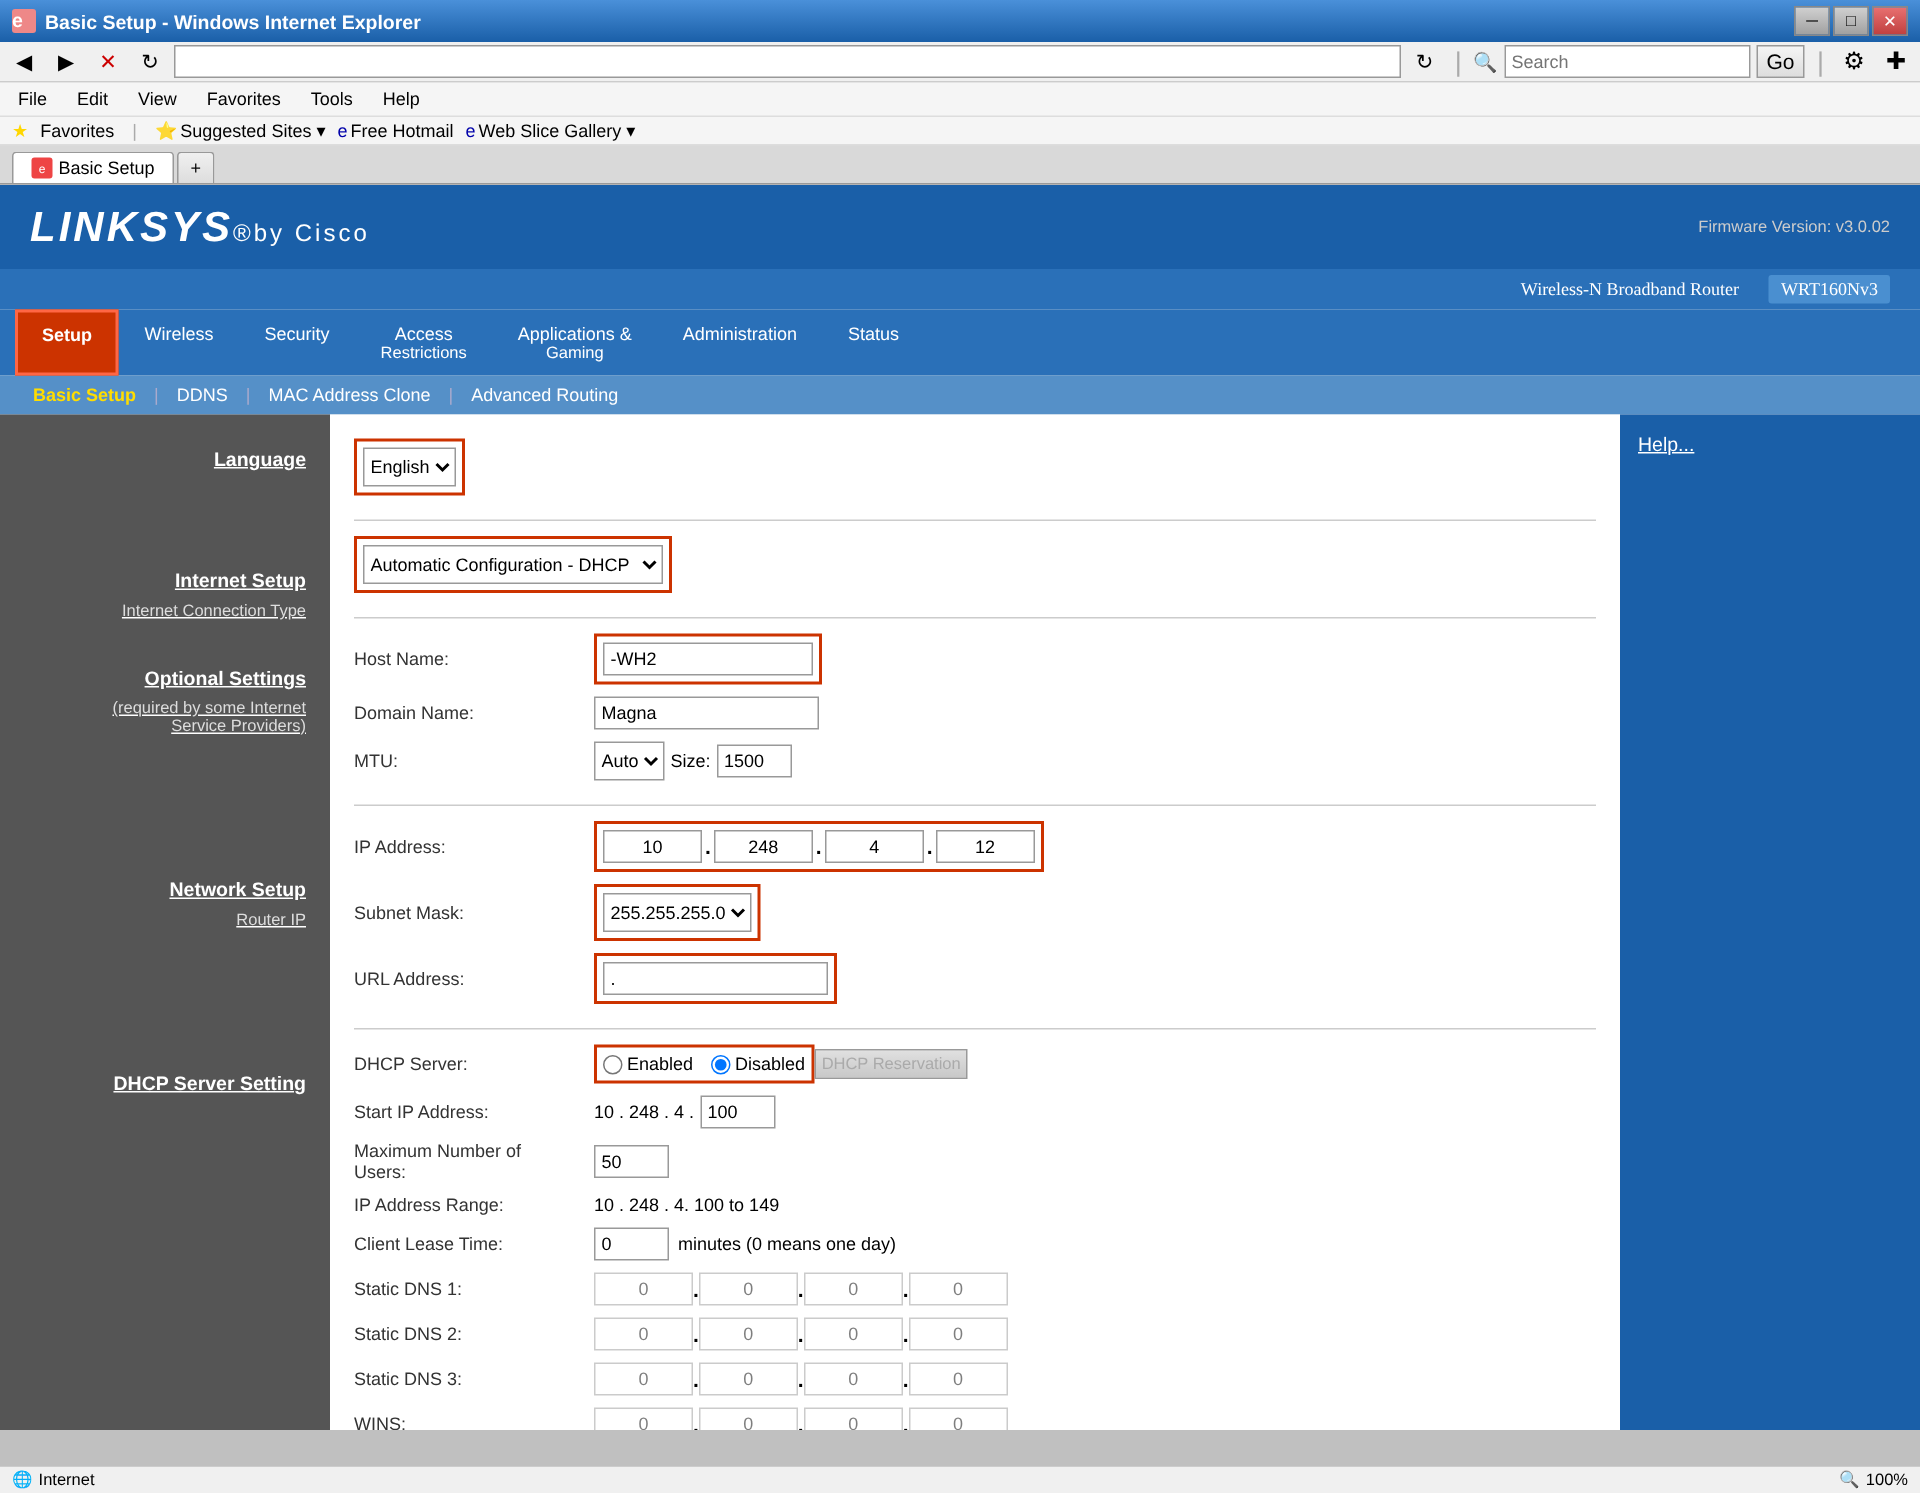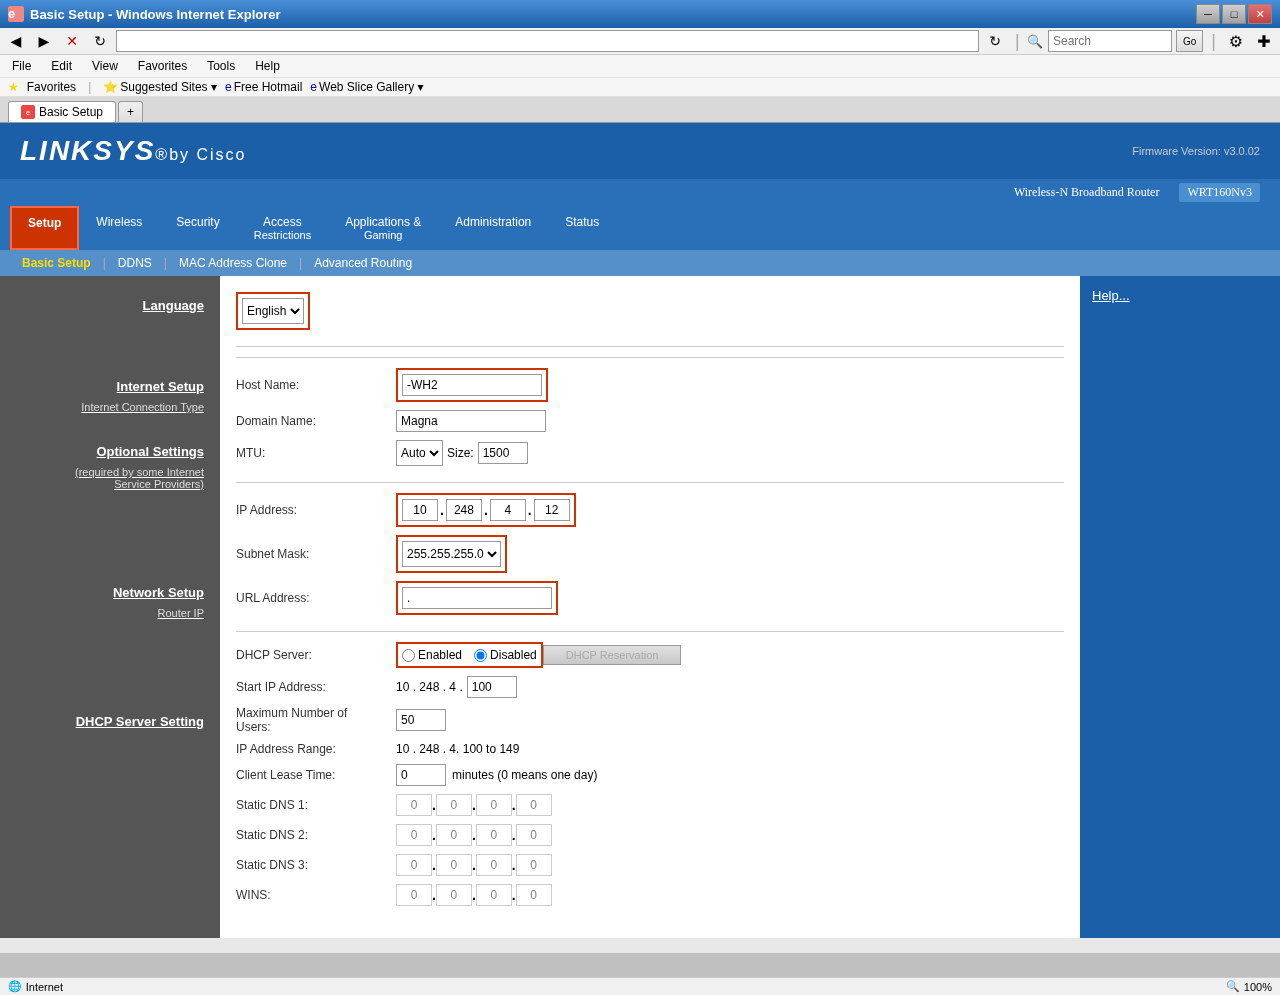--- a/index.html
+++ b/index.html
@@ -59,33 +59,33 @@
     .address-bar {
       flex: 1;
       height: 22px;
       border: 1px solid #999;
       padding: 1px 4px;
       font-size: 12px;
       background: white;
     }
     .search-input {
       height: 22px;
-      width: 124px;
+      width: 164px;
       border: 1px solid #999;
       padding: 1px 4px;
       font-size: 12px;
       color: #737373;
     }
     .go-btn {
       height: 22px;
       padding: 0 6px;
       background: linear-gradient(to bottom, #f5f5f5, #ddd);
       border: 1px solid #999;
       cursor: pointer;
-      font-size: 10px;
+      font-size: 14px;
     }
 
     
     .menu-bar {
       background: #f5f5f5;
       border-bottom: 1px solid #ddd;
       padding: 2px 8px;
       display: flex;
       gap: 12px;
       font-size: 12px;
@@ -271,41 +271,41 @@
       border: 1px solid #999;
       padding: 1px 4px;
       font-size: 12px;
     }
     select {
       height: 26px;
       border: 1px solid #999;
       font-size: 12px;
       background: white;
     }
-    .ip-input { width: 36px; text-align: center; }
+    .ip-input { width: 66px; text-align: center; }
     .ip-sep { font-size: 14px; font-weight: bold; }
 
     
     .red-box {
       border: 2px solid #cc3300;
       padding: 4px;
       display: inline-flex;
       align-items: center;
       gap: 4px;
     }
 
     
     .radio-group { display: flex; gap: 12px; align-items: center; }
     .radio-label { display: flex; align-items: center; gap: 3px; cursor: pointer; }
 
     
     .dhcp-btn {
       background: linear-gradient(to bottom, #e0e0e0, #c8c8c8);
       border: 1px solid #999;
-      padding: 3px 22px;
+      padding: 3px 4px;
       cursor: pointer;
       font-size: 11px;
       color: #aaa;
     }
 
     
     .right-sidebar {
       background: #1a5fa8;
       width: 200px;
       min-width: 200px;
@@ -477,20 +477,27 @@
         <div class="form-section">
           <div class="red-box">
             <select>
               <option>English</option>
             </select>
           </div>
         </div>
 
         <div class="section-divider"></div>
 
+        <div class="form-section">
+          <div class="red-box">
+            <select style="width: 200px;">
+              <option>Automatic Configuration - DHCP</option>
+            </select>
+          </div>
+        </div>
 
         <div class="section-divider"></div>
 
         <div class="form-section">
           <div class="form-row">
             <span class="form-label">Host Name:</span>
             <div class="form-field red-box">
               <input type="text" value="-WH2" style="width: 140px;">
             </div>
           </div>

